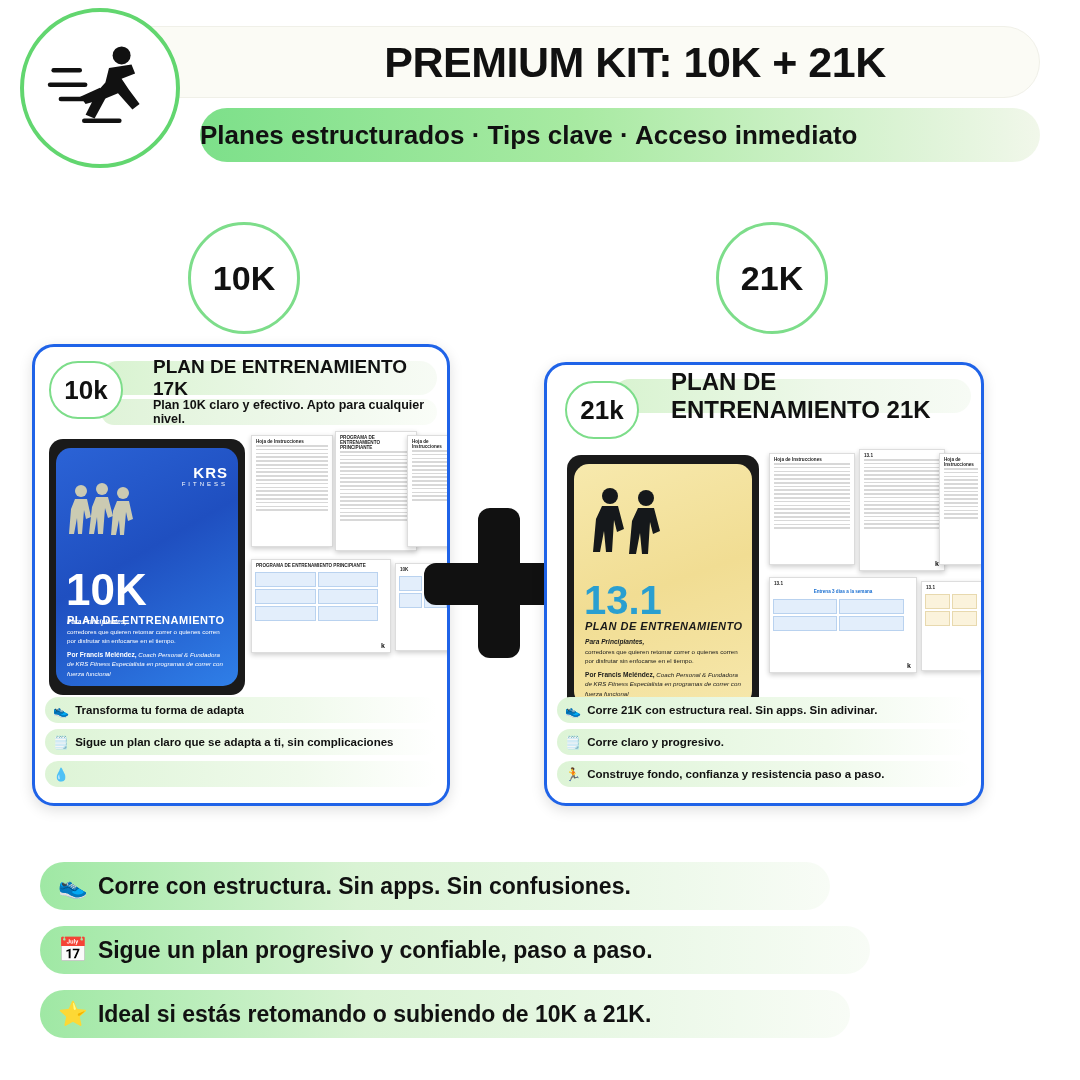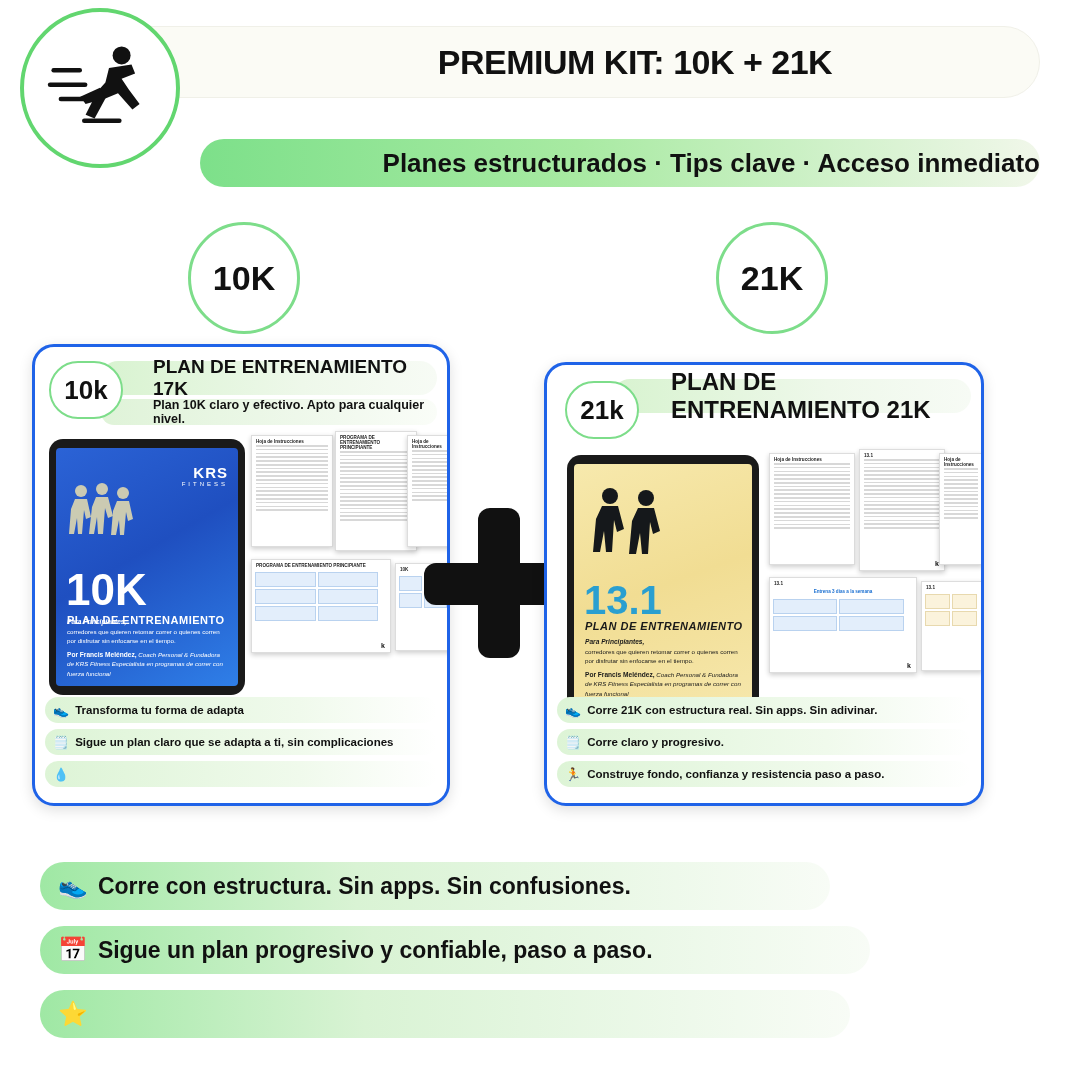--- a/index.html
+++ b/index.html
@@ -15,28 +15,28 @@
   .header {
     position: absolute; left: 40px; top: 18px; width: 1000px; height: 150px;
   }
   .header-bar-top {
     position: absolute; left: 60px; top: 8px; width: 940px; height: 72px;
     background: #fbfbf5; border-radius: 36px;
     border: 1px solid #f0f0e8;
     display: flex; align-items: center; justify-content: center;
   }
   .header-title {
-    font-size: 34px; font-weight: bold; color: #111; letter-spacing: -0.5px;
+    font-size: 43px; font-weight: bold; color: #111; letter-spacing: -0.5px;
     padding-left: 130px;
   }
   .header-bar-bottom {
-    position: absolute; left: 160px; top: 90px; width: 840px; height: 48px;
+    position: absolute; left: 160px; top: 90px; width: 840px; height: 54px;
     background: linear-gradient(90deg, #7de08a 0%, #a8eaa2 45%, #f1f7ea 100%);
     border-radius: 28px;
-    display: flex; align-items: center; justify-content: flex-end; margin-top: 31px;
+    display: flex; align-items: center; justify-content: flex-start;
   }
   .header-sub {
     font-size: 26px; font-weight: bold; color: #111;
   }
   .logo-circle {
     position: absolute; left: 20px; top: 8px; width: 160px; height: 160px;
     border-radius: 50%; background: #fff; border: 4px solid #62d66f;
     display: flex; align-items: center; justify-content: center;
     z-index: 4;
   }
@@ -89,21 +89,21 @@
 
   
   .mock { position: absolute; left: 0; right: 0; top: 84px; bottom: 106px; }
 
   .tablet {
     position: absolute; left: 14px; top: 8px; width: 196px; height: 256px;
     background: #1a1a1a; border-radius: 14px; padding: 9px 7px;
   }
   .tablet.t21 { left: 20px; top: 6px; width: 192px; height: 260px; }
   .tablet-screen {
-    width: 100%; height: 100%; border-radius: 4px; position: relative;
+    width: 100%; height: 100%; border-radius: 15px; position: relative;
     overflow: hidden;
   }
   .screen-blue {
     background: linear-gradient(150deg,#2b63d6 0%, #1f4fc0 45%, #2f7fe8 100%);
   }
   .screen-cream {
     background: linear-gradient(160deg,#f7e9ad 0%, #f1dd93 50%, #f6e7ab 100%);
   }
   .brand-krs {
     position: absolute; right: 10px; top: 16px; text-align: right;
@@ -513,13 +513,14 @@
 <div class="fb fb1">
   <span class="ic">👟</span>
   <span>Corre con estructura. Sin apps. Sin confusiones.</span>
 </div>
 <div class="fb fb2">
   <span class="ic">📅</span>
   <span>Sigue un plan progresivo y confiable, paso a paso.</span>
 </div>
 <div class="fb fb3">
   <span class="ic">⭐</span>
+  <span>Ideal si estás retomando o subiendo de 10K a 21K.</span>
 </div>
 
 </body></html>

